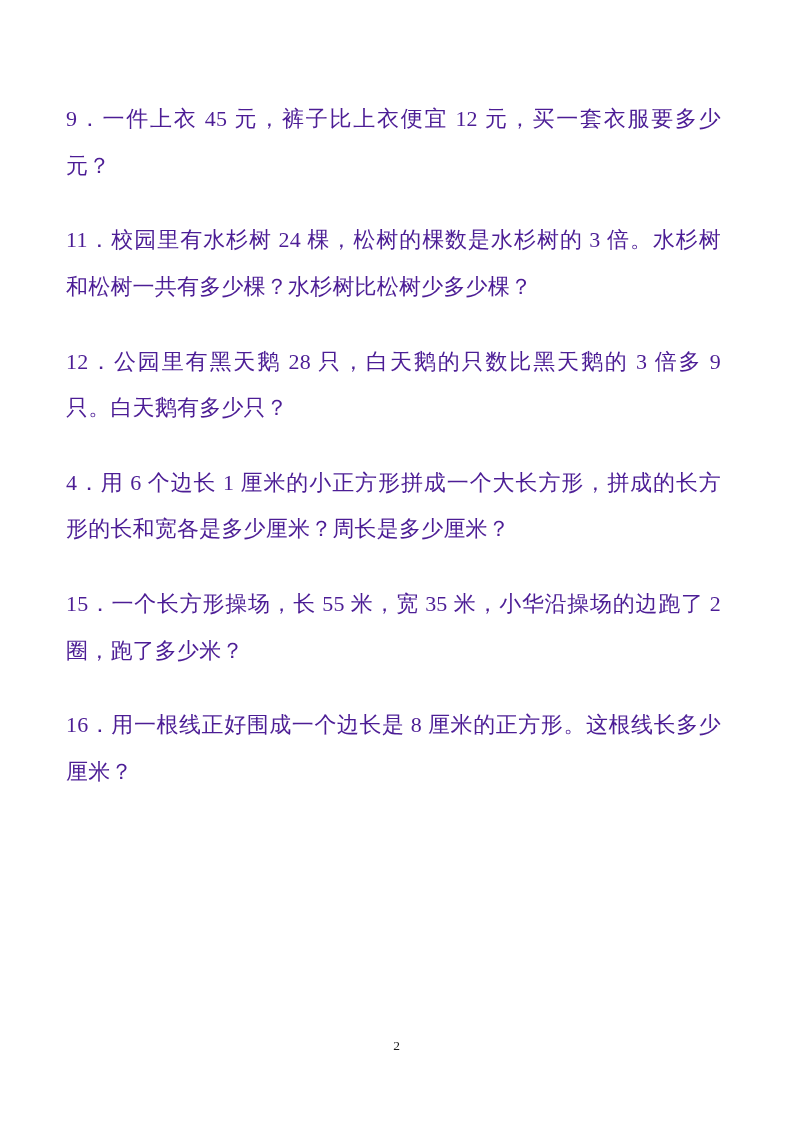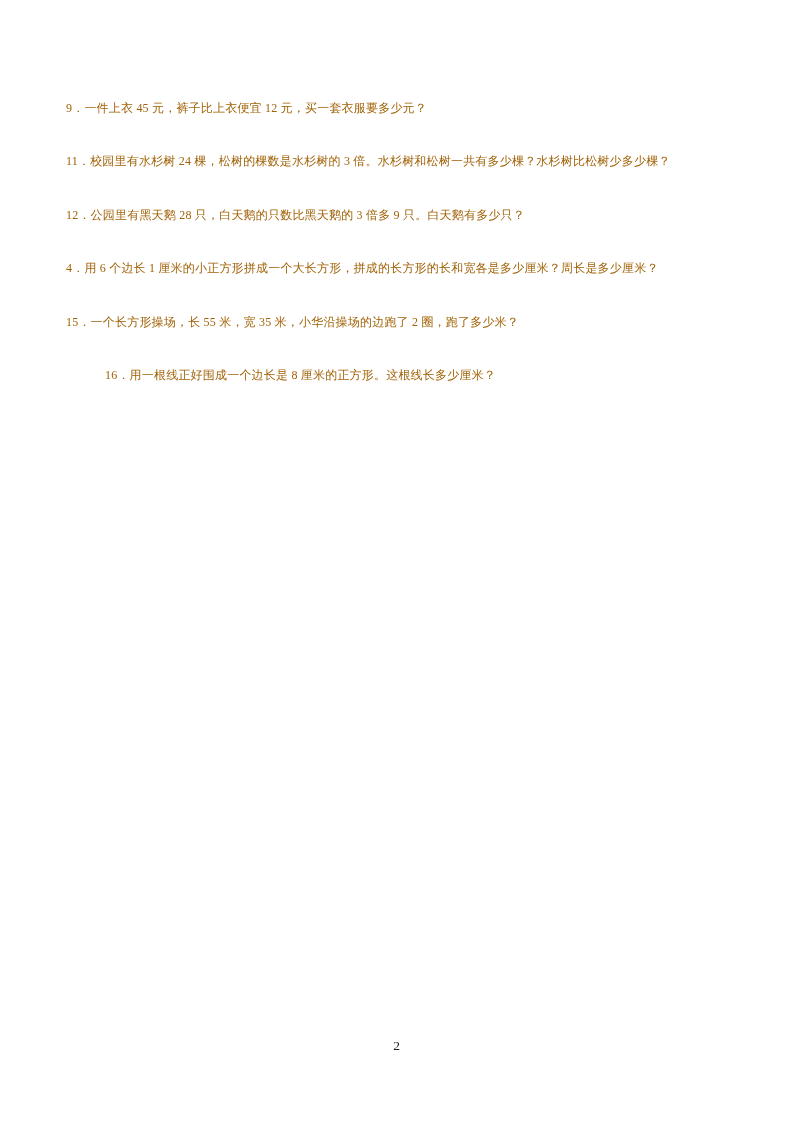--- a/index.html
+++ b/index.html
@@ -19,31 +19,30 @@
     width: 793px;
     height: 1122px;
     box-sizing: border-box;
     padding: 96px 72px 0 66px;
     position: relative;
   }
   .problem-list {
     display: block;
   }
   .problem {
-    font-size: 12px;
+    font-size: 22px;
     line-height: 2.12;
     text-align: justify;
     text-justify: inter-ideograph;
     margin: 0 0 28px 0;
     letter-spacing: 0.2px;
-    color: #a16207;
+    color: #4c1d95;
   }
   .problem:last-child {
     margin-bottom: 0;
-    margin-left: 39px;
   }
   .page-number {
     position: absolute;
     left: 0;
     right: 0;
     bottom: 68px;
     text-align: center;
     font-size: 13.5px;
     color: #1a1a1a;
     font-family: "Liberation Serif", "DejaVu Serif", serif;

